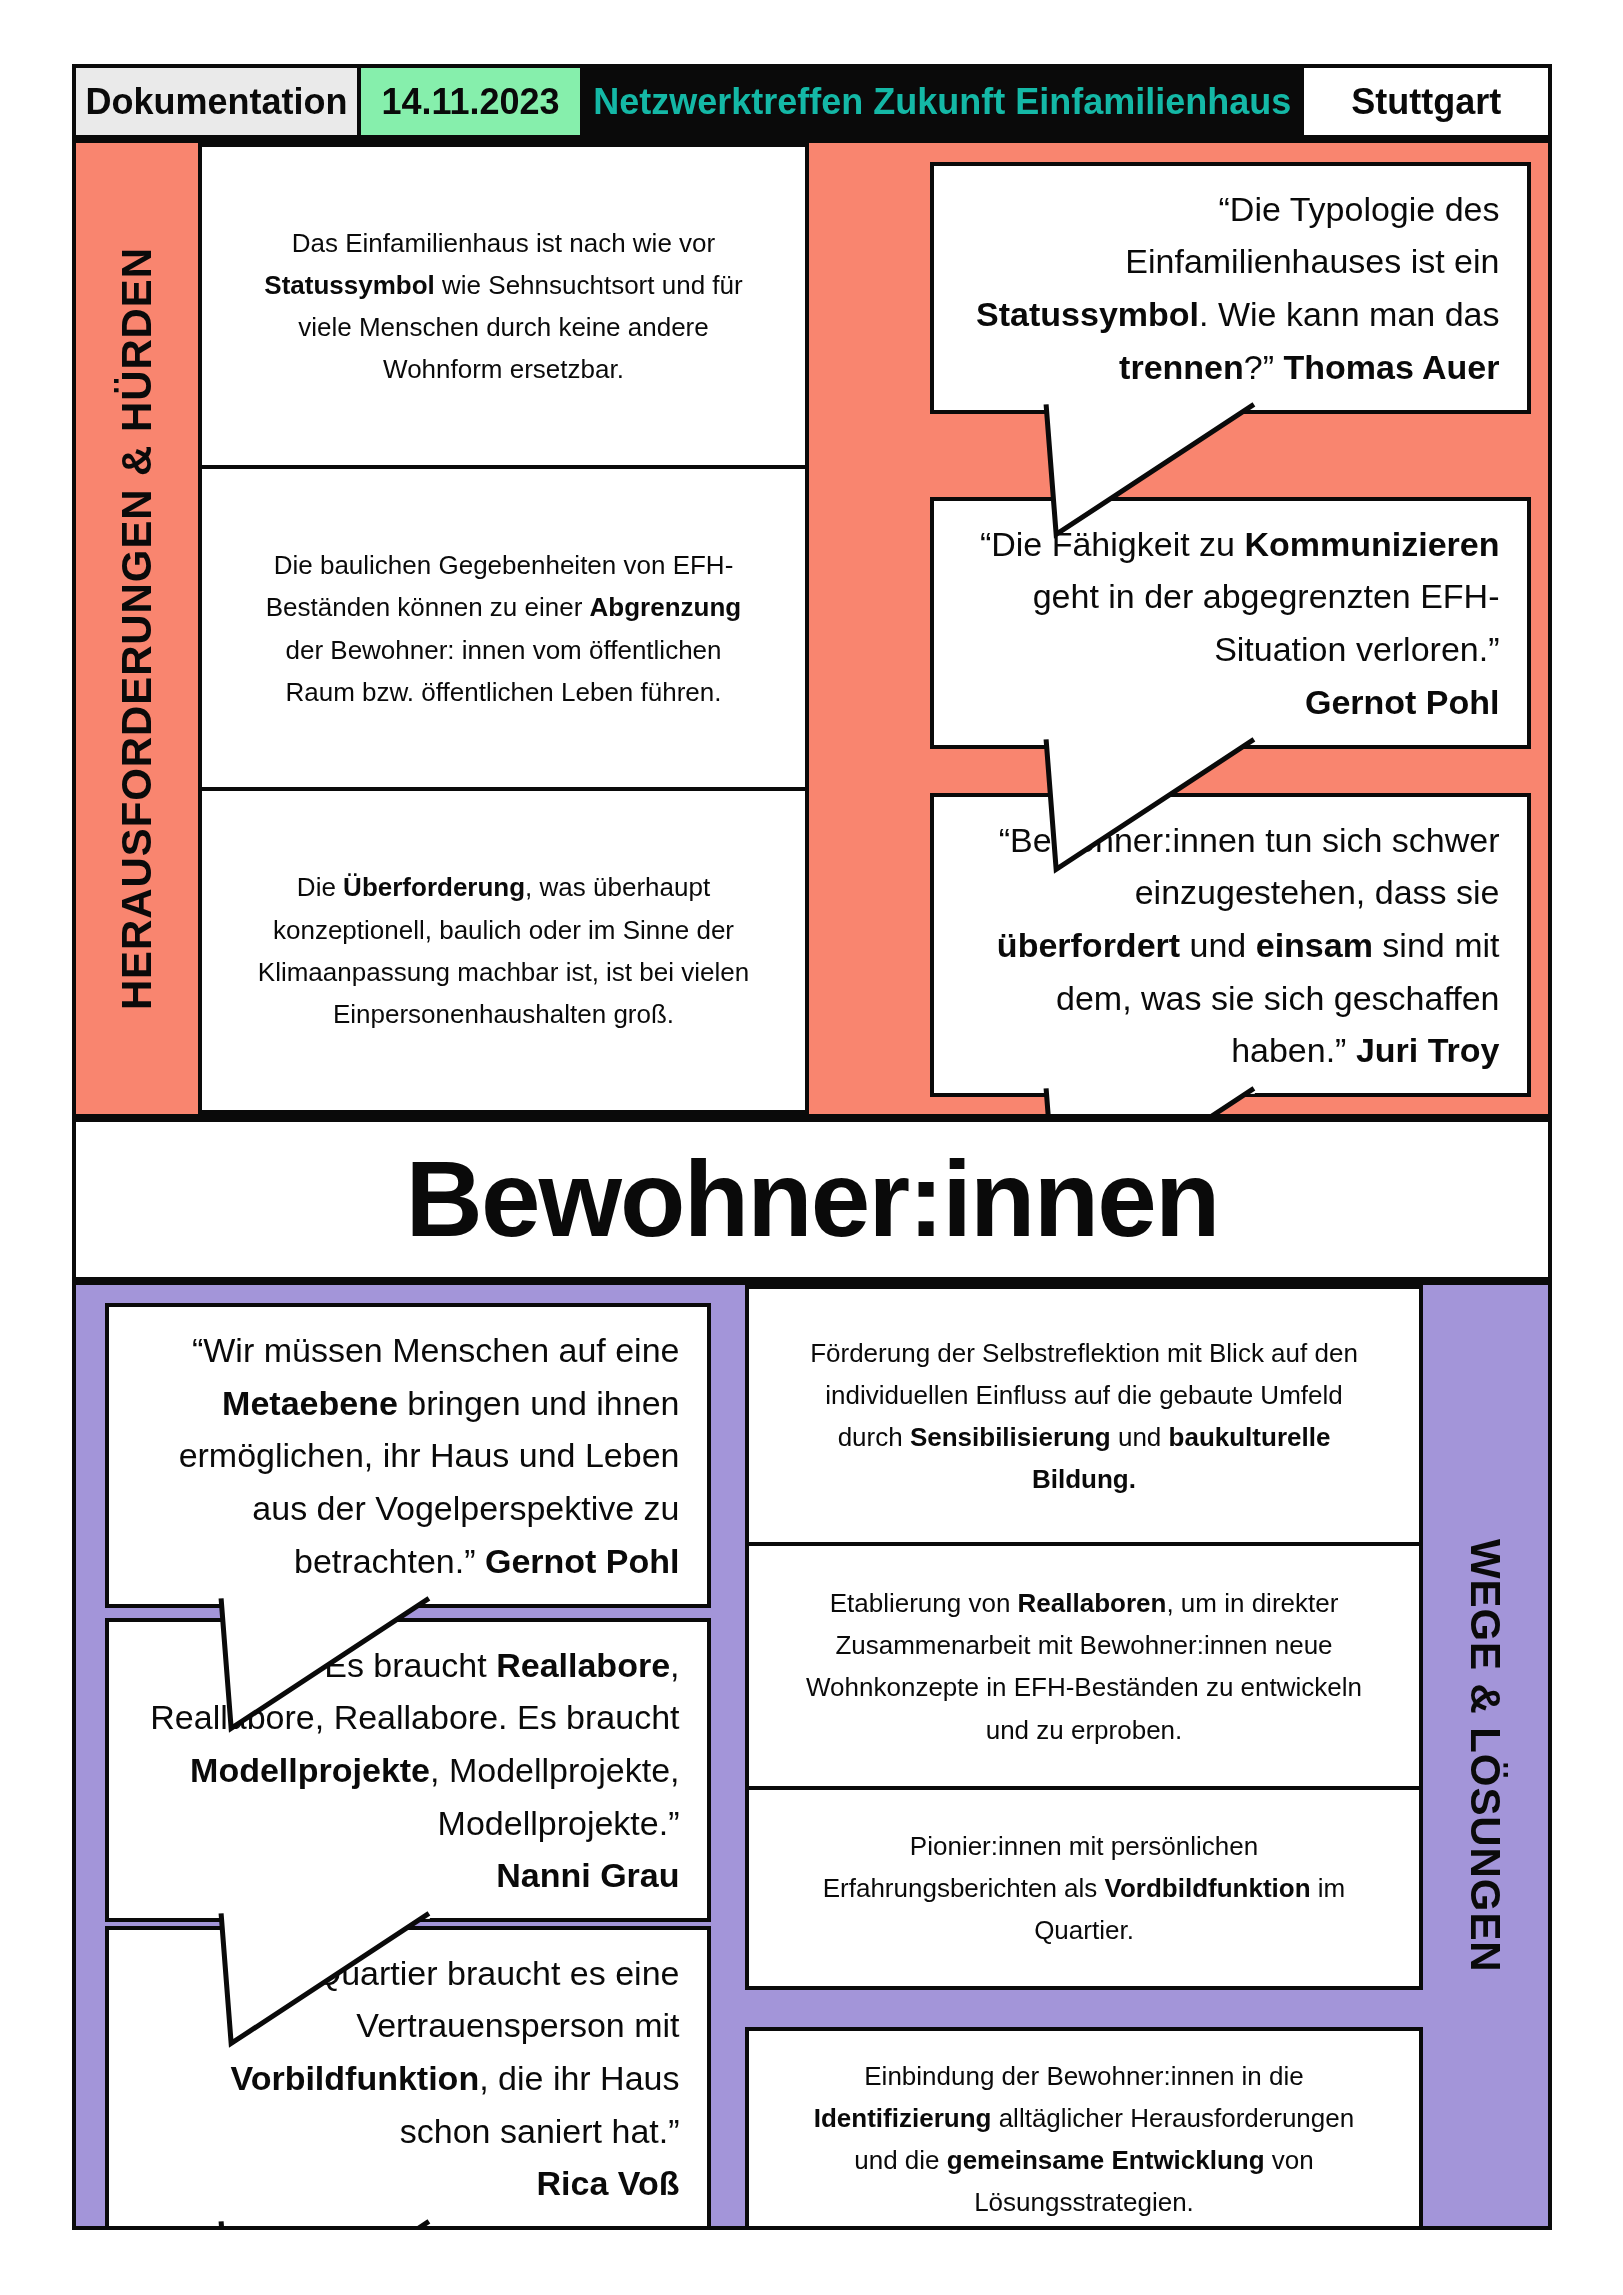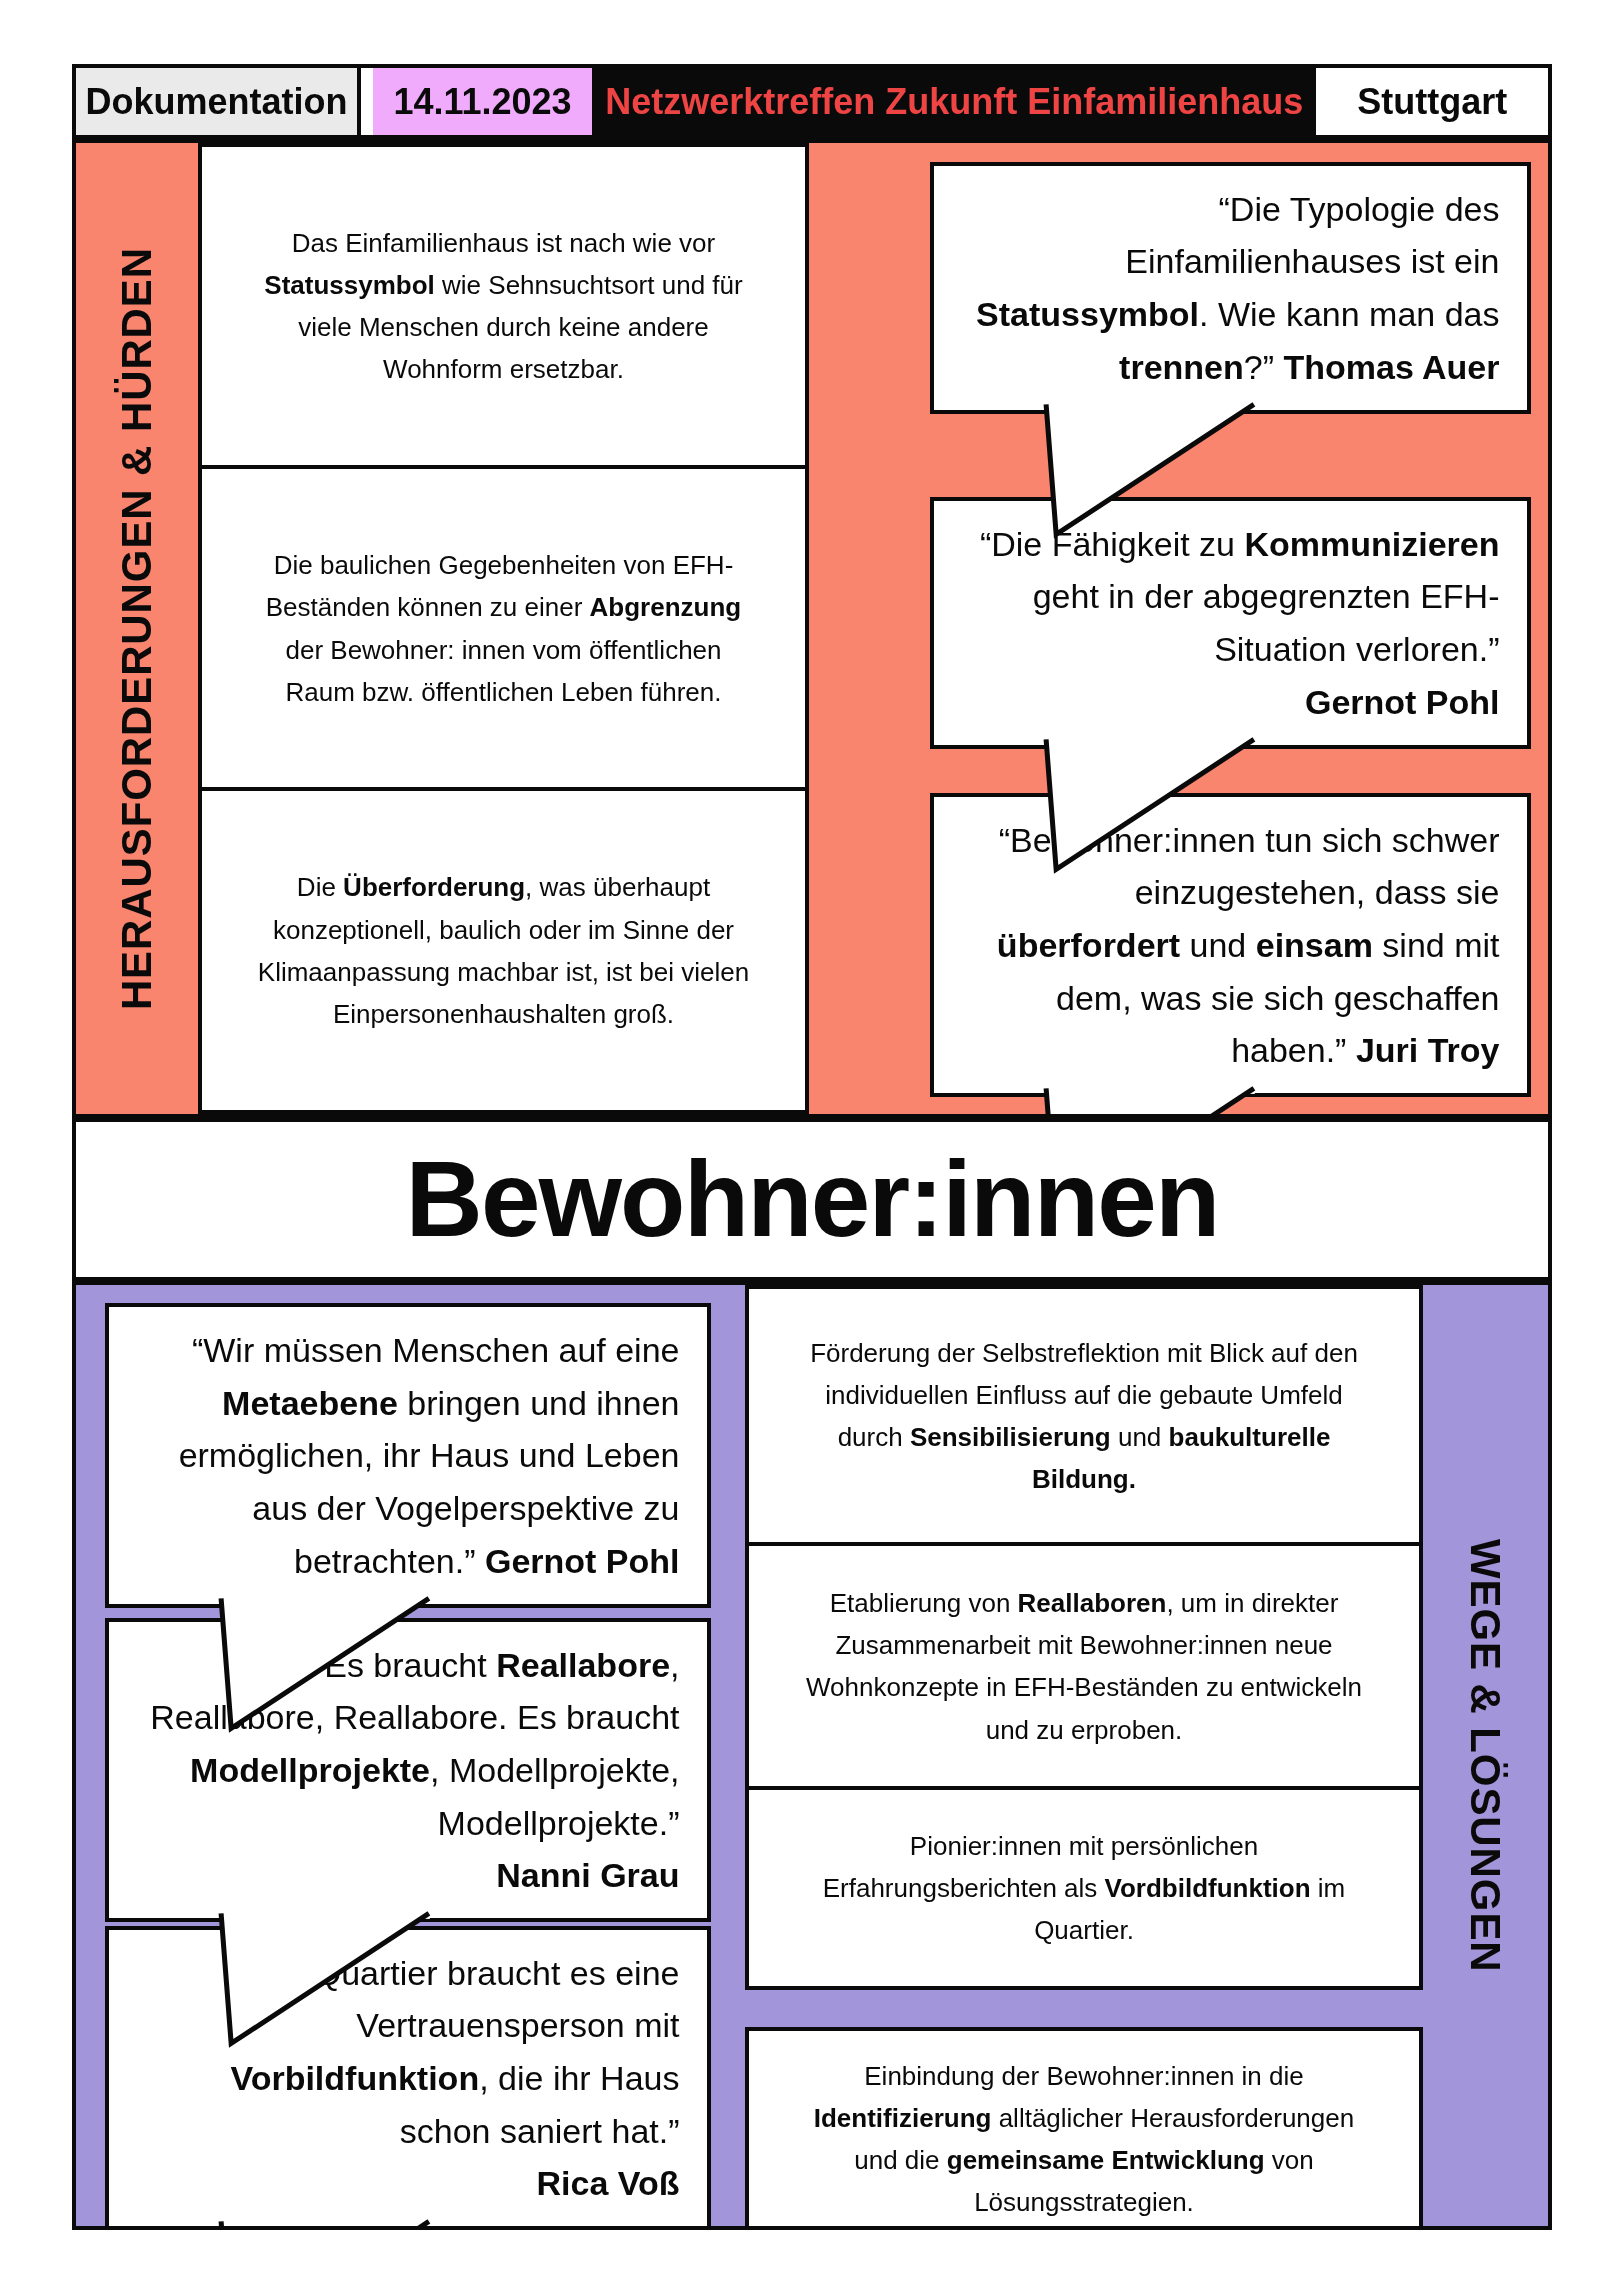--- a/index.html
+++ b/index.html
@@ -18,22 +18,22 @@
   .poster{position:absolute;left:72px;top:64px;width:1480px;}
 
   
   .header{display:flex;height:75px;border:4.6px solid var(--ink);background:#fff;}
   .header .cell{
     display:flex;align-items:center;justify-content:center;
     font-weight:700;font-size:36px;border-right:4.6px solid var(--ink);
     white-space:nowrap;padding:0 9.2px;
   }
   .cell-doc{flex:0 0 285px;background:var(--gray);}
-  .cell-date{flex:0 0 223px;background:#f0abfc;margin-left:12px;}
-  .cell-title{flex:0 0 698px;background:var(--ink);color:#ef4444;}
+  .cell-date{flex:0 0 223px;background:#86efac;}
+  .cell-title{flex:0 0 698px;background:var(--ink);color:#14b8a6;}
   .cell-loc{flex:1;background:#fff;border-right:none !important;}
 
   
   .section{position:relative;border:4.6px solid var(--ink);overflow:hidden;}
   .sec-challenges{height:979px;background:var(--salmon);}
   .divider-band{
     height:163px;background:#fff;display:flex;align-items:center;justify-content:center;
   }
   .divider-band .big-title{
     font-size:107px;font-weight:700;letter-spacing:-1.8px;line-height:1;

